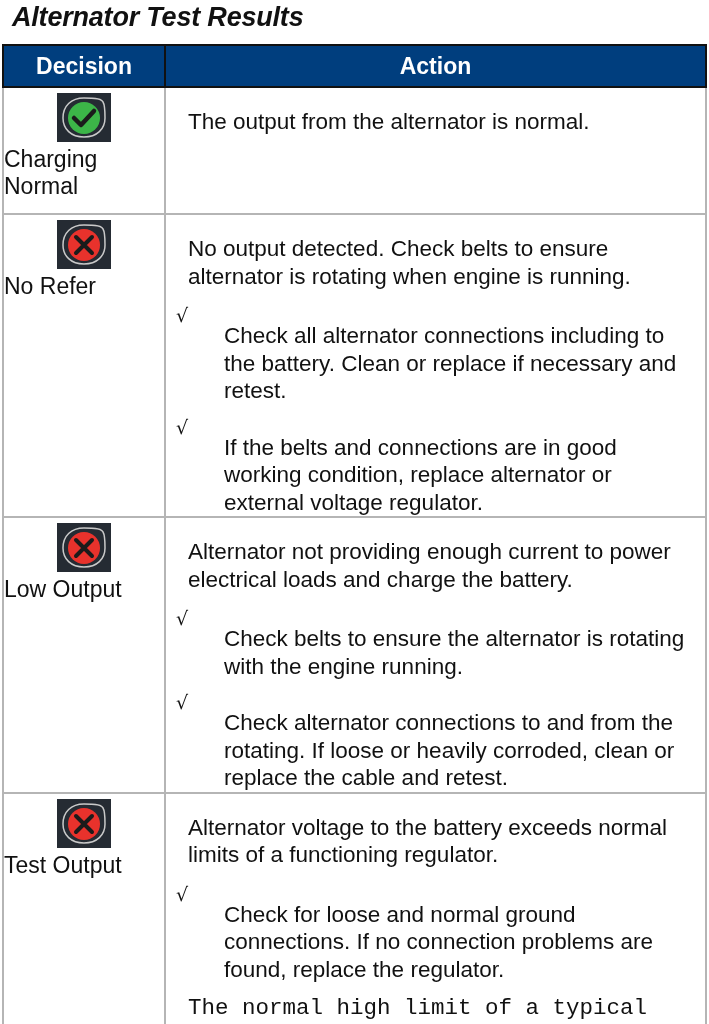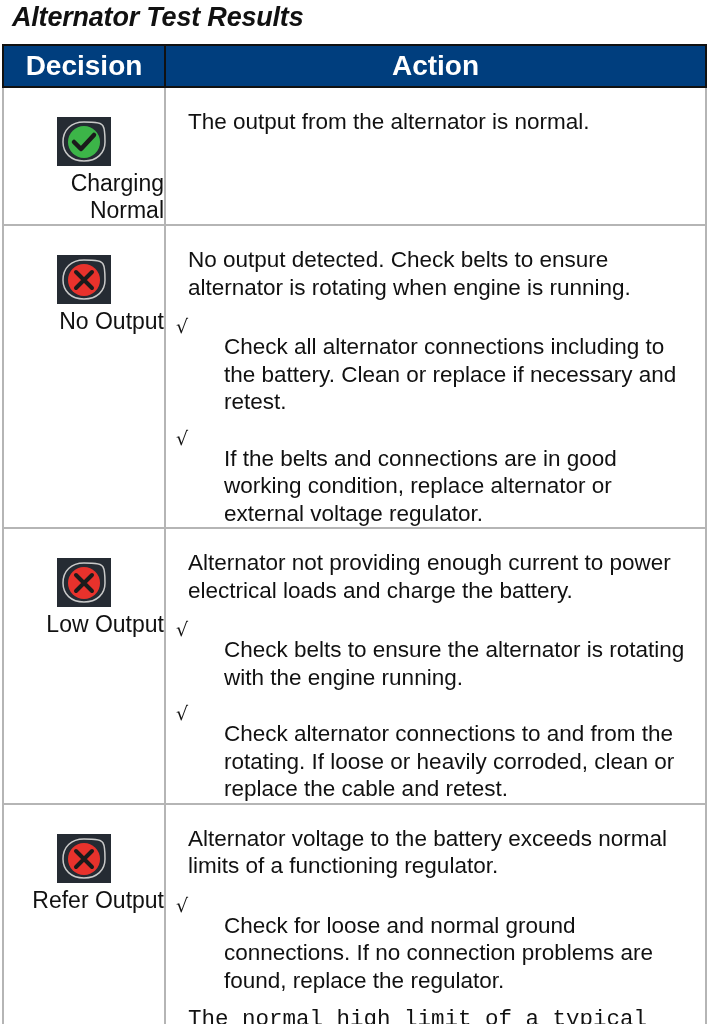--- a/index.html
+++ b/index.html
@@ -2,25 +2,25 @@
 <html><head>
 <meta charset="utf-8">
 <style>
   html, body { margin:0; padding:0; background:#ffffff; }
   body { width:709px; height:1024px; position:relative; overflow:hidden;
          font-family:"Liberation Sans", sans-serif; color:#111; }
   .title { position:absolute; left:12px; top:0px; font-size:27px; font-weight:bold;
            font-style:italic; color:#111; letter-spacing:-0.2px; line-height:34px; }
   table { position:absolute; left:2px; top:44px; width:705px; border-collapse:collapse;
           table-layout:fixed; }
-  th { background:#003e7e; color:#fff; font-size:28px; font-weight:bold; height:40px;
+  th { background:#003e7e; color:#fff; font-size:23px; font-weight:bold; height:40px;
        border:2px solid #111; padding:0; text-align:center; }
   td { border:2px solid #b5b5b5; vertical-align:top; padding:0; }
   col.c1 { width:162px; }
-  .dec { text-align:right; font-size:23px; line-height:27px; padding-top:29px; }
+  .dec { text-align:left; font-size:23px; line-height:27px; padding-top:5px; }
   .icon { width:54px; height:49px; background:#252b33; margin:0 auto 4px auto;
           display:block; }
   .icon svg { display:block; }
   .act { padding:8px 10px 0 10px; font-size:22.5px; line-height:27.5px; }
   .act p { margin:12px; }
   .bul { display:flex; margin-top:9px; }
   .bul .ck { width:48px; flex:none; font-family:"DejaVu Serif", serif; font-size:19px; }
   .bul .bt { flex:1;margin-top:20px; }
   .note { margin-top:12px;font-family:Liberation Mono, monospace; }
 </style>
@@ -58,21 +58,21 @@
         </td>
       </tr>
       <tr style="height: 262px;">
         <td>
           <div class="dec"><span class="icon">
               <svg width="54" height="49" viewBox="0 0 54 49">
                 <path d="M27 5 C40 5 45 6 46 9 C48 12 48 18 48 25 C48 36 40 44 27 44 C14 44 6 36 6 25 C6 13 14 5 27 5 Z" fill="none" stroke="#c9c9c9" stroke-width="1.5"></path>
                 <circle cx="27" cy="25" r="16" fill="#e8322c"></circle>
                 <path d="M19 17 L35 33 M35 17 L19 33" stroke="#1b1b1b" stroke-width="4" stroke-linecap="round"></path>
               </svg>
-            </span><span>No Output</span></div>
+            </span><span>No Refer</span></div>
         </td>
         <td>
           <div class="act">
             <p>No output detected.  Check belts to ensure alternator is rotating when engine is running.</p>
             <div class="bul">
               <span class="ck">√</span>
               <span class="bt">Check all alternator connections including to the battery. Clean or replace if necessary and retest.</span>
             </div>
             <div class="bul">
               <span class="ck">√</span>
@@ -106,21 +106,21 @@
         </td>
       </tr>
       <tr style="height: 311px;">
         <td>
           <div class="dec"><span class="icon">
               <svg width="54" height="49" viewBox="0 0 54 49">
                 <path d="M27 5 C40 5 45 6 46 9 C48 12 48 18 48 25 C48 36 40 44 27 44 C14 44 6 36 6 25 C6 13 14 5 27 5 Z" fill="none" stroke="#c9c9c9" stroke-width="1.5"></path>
                 <circle cx="27" cy="25" r="16" fill="#e8322c"></circle>
                 <path d="M19 17 L35 33 M35 17 L19 33" stroke="#1b1b1b" stroke-width="4" stroke-linecap="round"></path>
               </svg>
-            </span><span>Refer Output</span></div>
+            </span><span>Test Output</span></div>
         </td>
         <td>
           <div class="act">
             <p>Alternator voltage to the battery exceeds normal limits of a functioning regulator.</p>
             <div class="bul">
               <span class="ck">√</span>
               <span class="bt">Check for loose and normal ground connections. If no connection problems are found, replace the regulator.</span>
             </div>
             <p class="note">The normal high limit of a typical automotive regulator is 14.5 volts +/–0.5. Refer to the manufacturer specifications for the correct limit, which may vary by vehicle type.</p>
           </div>

